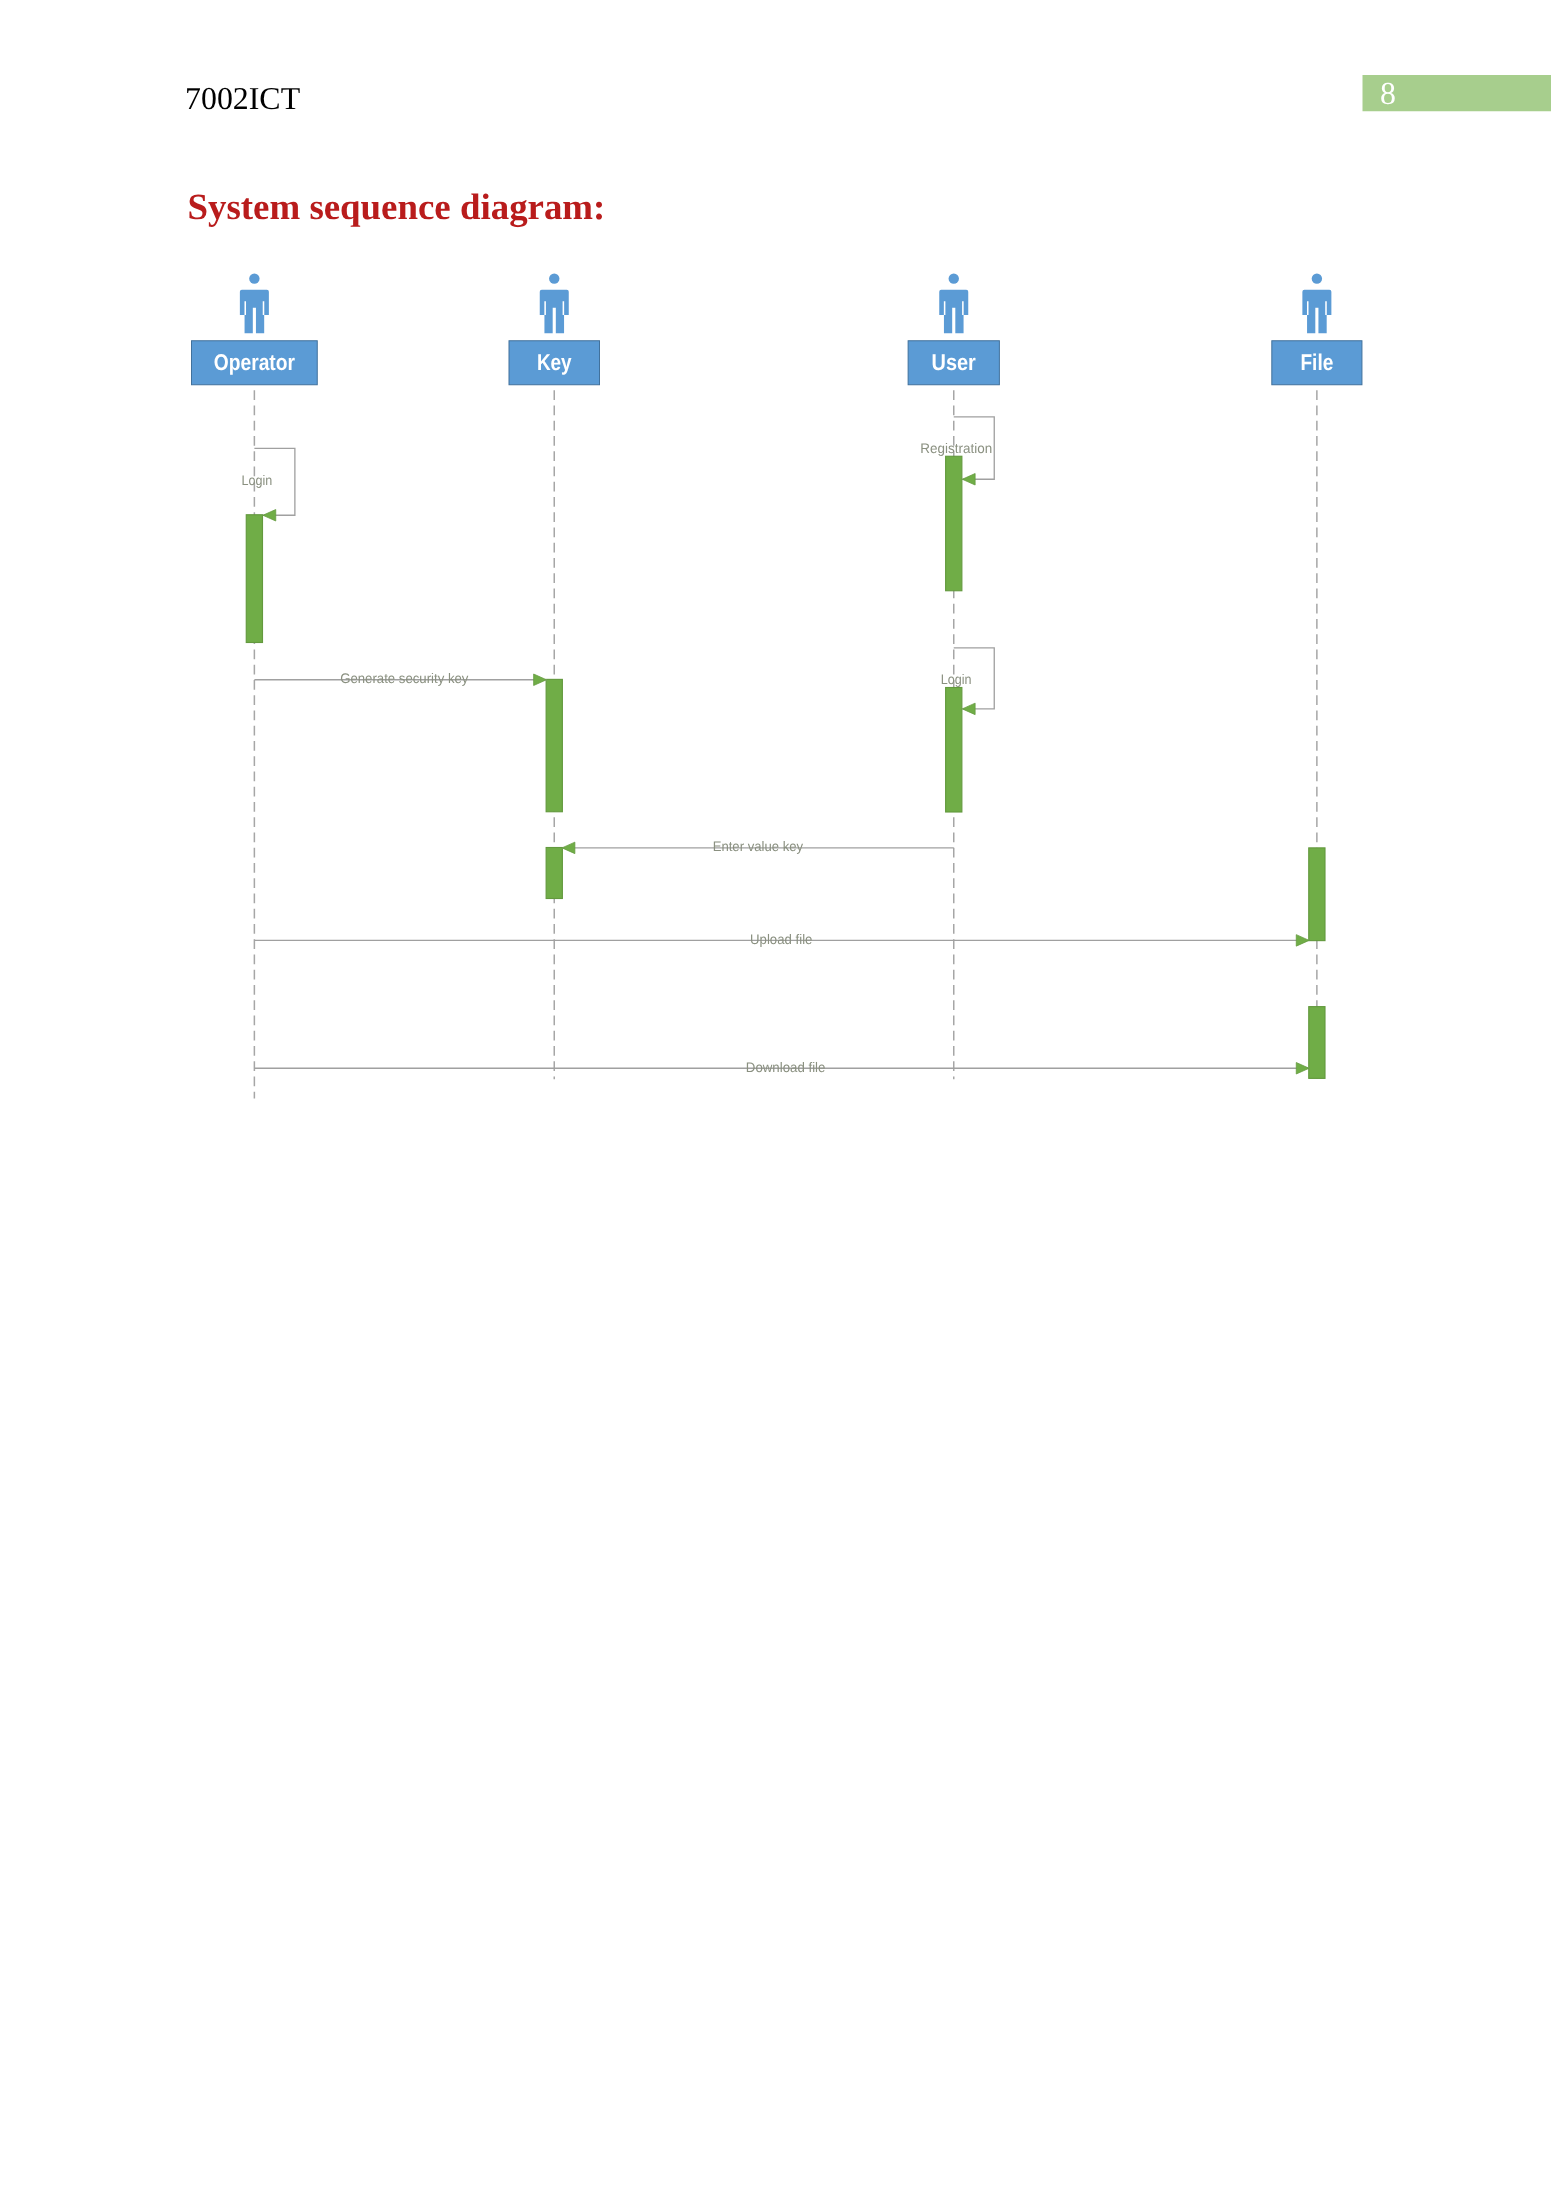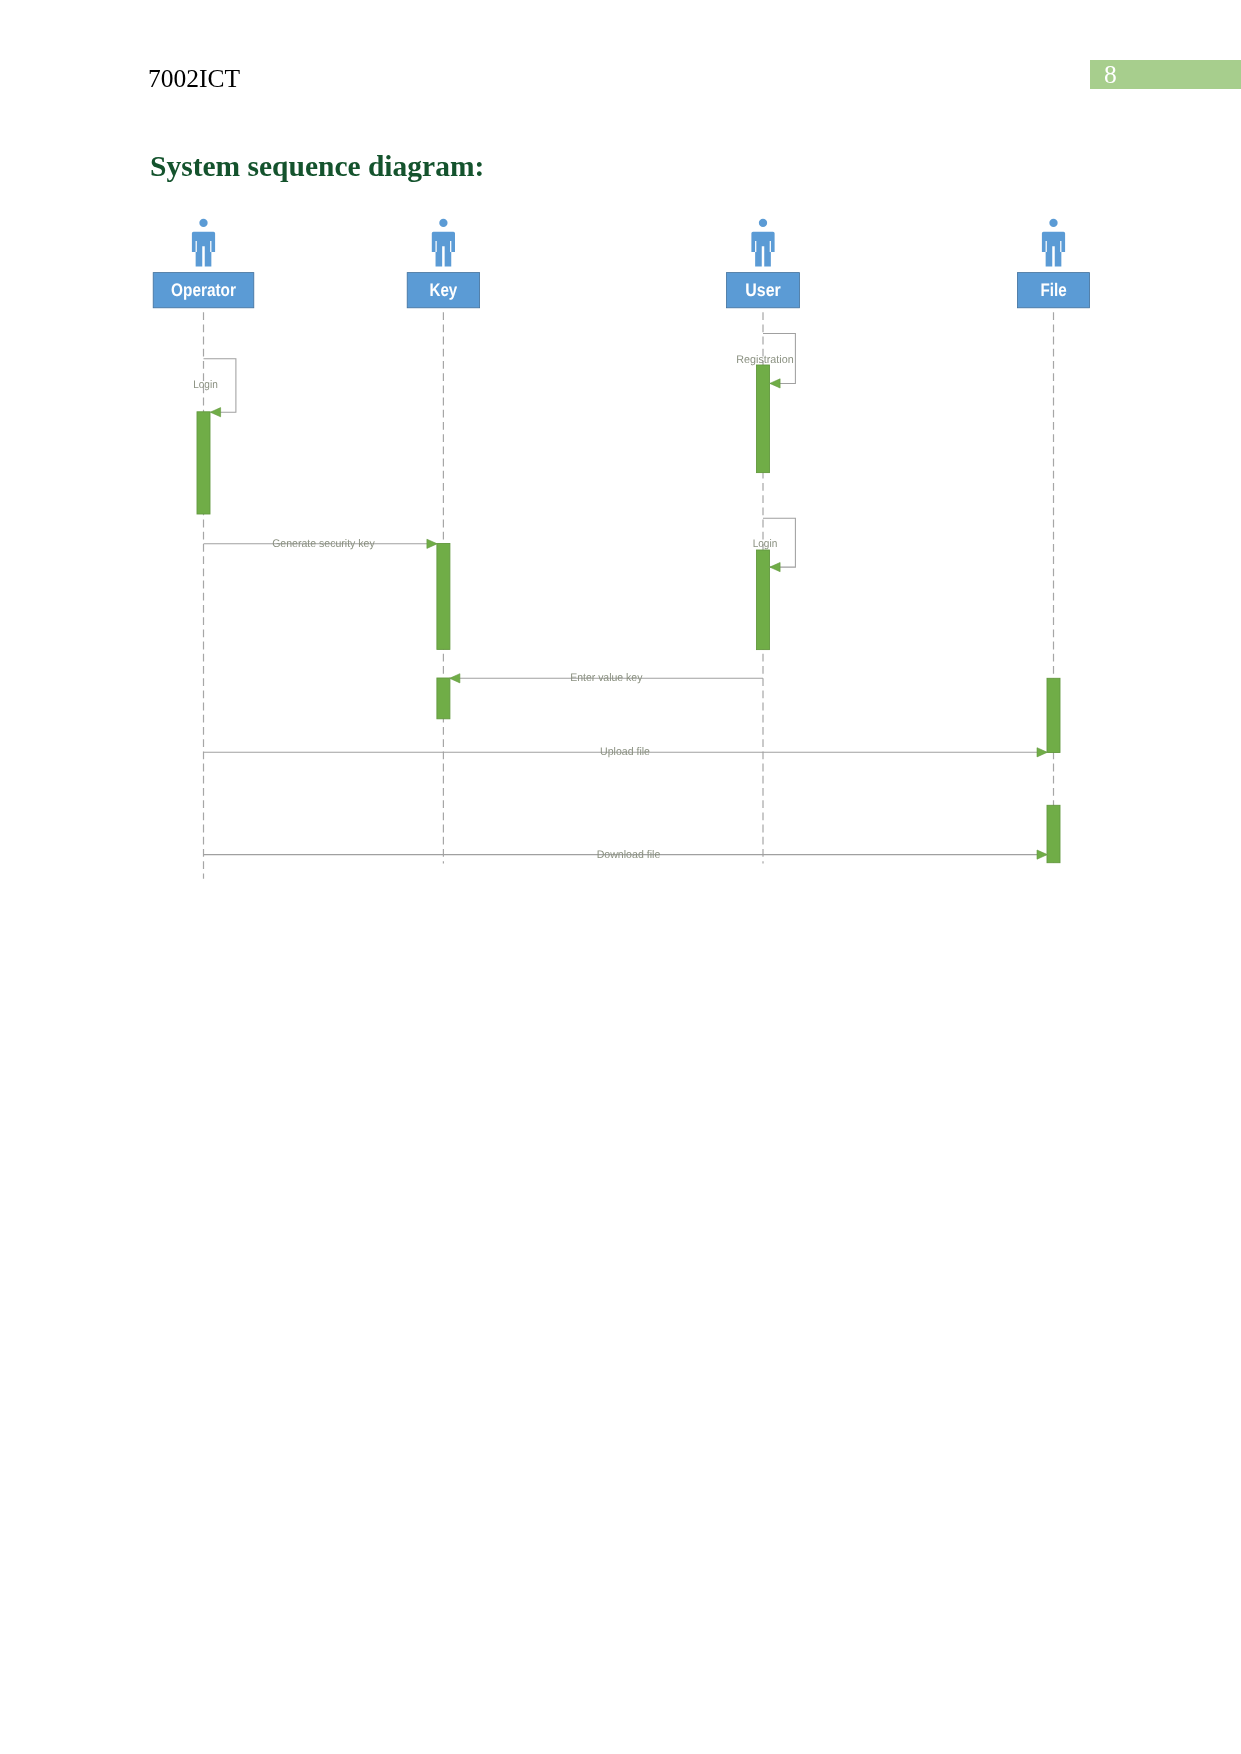--- a/index.html
+++ b/index.html
@@ -30,21 +30,21 @@
   #page-number {
     position:absolute; left:14px; top:2px;
     font-family:"Liberation Serif", serif;
     font-size:25.5px; line-height:25px; color:#FFFFFF;
   }
 
   
   #section-heading {
     position:absolute; left:150px; top:152px;
     font-family:"Liberation Serif", serif;
-    font-weight:bold; font-size:29.5px; line-height:1; color:#14532d;
+    font-weight:bold; font-size:29.5px; line-height:1; color:#b91c1c;
     white-space:nowrap;
   }
 
   
   #sequence-diagram { position:absolute; left:0px; top:0px; width:1241px; height:1000px; }
   #sequence-diagram text { text-rendering:geometricPrecision; }
   #sequence-diagram { will-change:transform; }
 </style>
 </head>
 <body>

